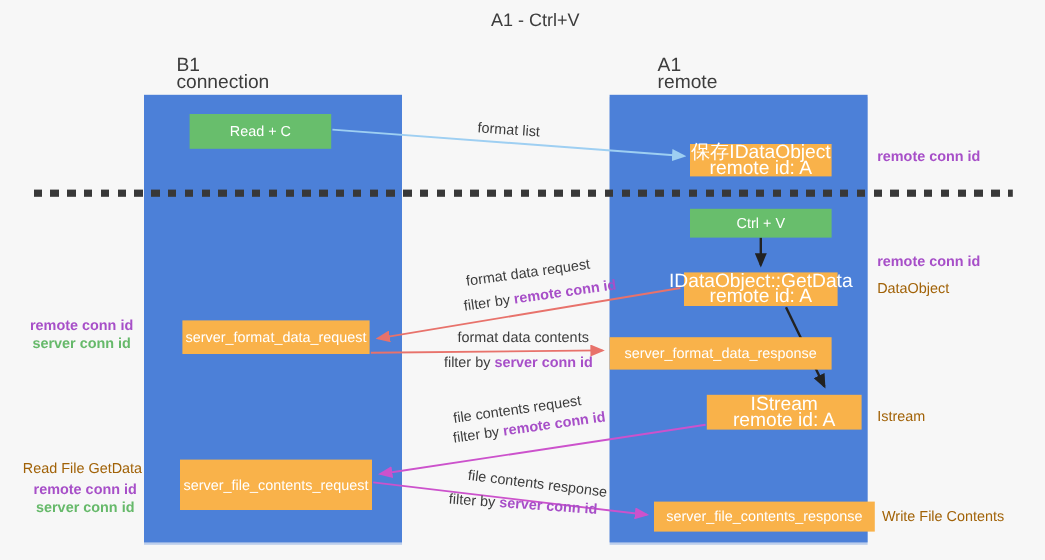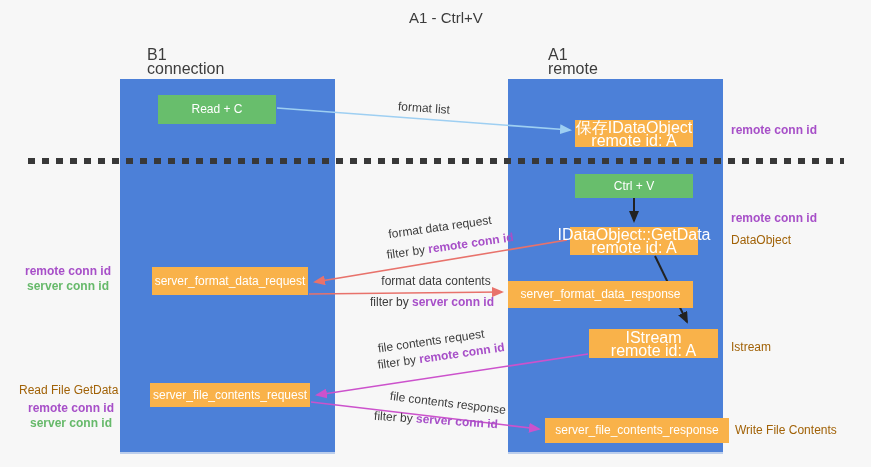--- a/index.html
+++ b/index.html
@@ -124,21 +124,21 @@
 
   <div class="node orange" style="left:508px;top:281px;width:185px;height:27px;">
     <div>server_format_data_response</div>
   </div>
 
   <div class="node orange" style="left:589px;top:329px;width:129px;height:29px;">
     <div class="l2">IStream</div>
     <div class="l2">remote id: A</div>
   </div>
 
-  <div class="node orange" style="left:150px;top:383px;width:160px;height:24px;">
+  <div class="node orange" style="left:150px;top:383px;width:160px;height:42px;">
     <div>server_file_contents_request</div>
   </div>
 
   <div class="node orange" style="left:545px;top:418px;width:184px;height:25px;">
     <div>server_file_contents_response</div>
   </div>
 
   <div class="edge-label" style="left:364px;top:101px;width:120px;transform:rotate(4deg);">format list</div>
 
   <div class="edge-label" style="left:370px;top:220px;width:140px;transform:rotate(-8deg);">format data request</div>

